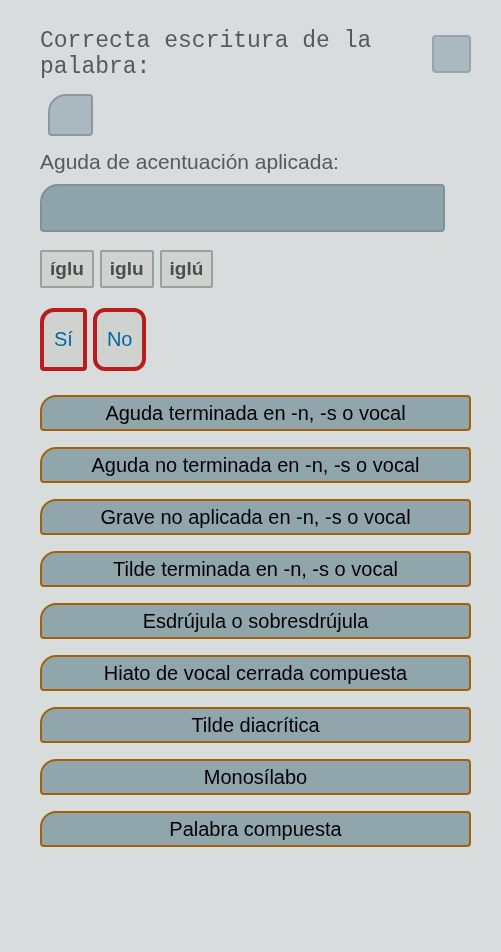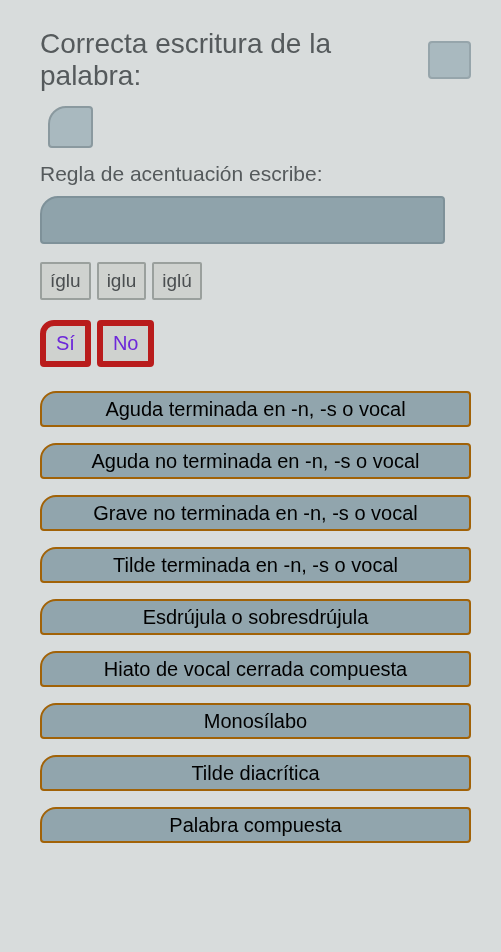--- a/index.html
+++ b/index.html
@@ -12,22 +12,23 @@
     font-family: Arial, Helvetica, sans-serif;
     color: #3a3f42;
   }
   .page {
     padding: 28px 30px 20px 40px;
   }
   .prompt-row {
     display: flex;
     align-items: center;
     margin-bottom: 14px;
-    font-size: 28px;
+    font-size: 23px;
     color: #555a5c;
+    font-family: Liberation Mono, monospace;
   }
   .drop-slot-small {
     width: 45px;
     height: 38px;
     background: #a9b9bf;
     margin-left: 8px;
     border-radius: 4px;
     border: 2px solid #96a5ab;
   }
   .drop-slot-med {
@@ -57,36 +58,37 @@
     margin-bottom: 20px;
   }
   .chip {
     background: #cfd2cf;
     border: 2px solid #9aa09d;
     padding: 6px 8px;
     font-size: 19px;
     color: #4a4e50;
     border-radius: 2px;
     cursor: grab;
+    font-weight: bold;
   }
   .yesno-row {
     display: flex;
     gap: 6px;
     margin-bottom: 24px;
   }
   .yn-chip {
     background: #cfd2cf;
-    border: 6px solid #b91c1c;
-    padding: 6px 10px;
+    border: 4px solid #b91c1c;
+    padding: 16px 10px;
     font-size: 20px;
-    color: #6d28d9;
+    color: #0369a1;
     cursor: grab;
   }
   .yn-chip.si { border-radius: 14px 4px 4px 4px; }
-  .yn-chip.no { border-radius: 4px; }
+  .yn-chip.no { border-radius: 12px; }
   .rule-list {
     display: flex;
     flex-direction: column;
     gap: 16px;
   }
   .rule {
     background: #91a5ad;
     border: 2px solid #a16207;
     height: 36px;
     display: flex;
@@ -107,39 +109,39 @@
 
   <div class="prompt-row">
     <span>Correcta escritura de la palabra:</span>
     <span class="drop-slot-small"></span>
   </div>
 
   <div class="prompt-row">
     <span class="drop-slot-med"></span>
   </div>
 
-  <div class="prompt-line">Regla de acentuación escribe:</div>
+  <div class="prompt-line">Aguda de acentuación aplicada:</div>
   <div class="drop-slot-large"></div>
 
   <div class="word-chips">
     <div class="chip">íglu</div>
     <div class="chip">iglu</div>
     <div class="chip">iglú</div>
   </div>
 
   <div class="yesno-row">
     <div class="yn-chip si">Sí</div>
     <div class="yn-chip no">No</div>
   </div>
 
   <div class="rule-list">
     <div class="rule">Aguda terminada en -n, -s o vocal</div>
     <div class="rule">Aguda no terminada en -n, -s o vocal</div>
-    <div class="rule">Grave no terminada en -n, -s o vocal</div>
+    <div class="rule">Grave no aplicada en -n, -s o vocal</div>
     <div class="rule">Tilde terminada en -n, -s o vocal</div>
     <div class="rule">Esdrújula o sobresdrújula</div>
     <div class="rule">Hiato de vocal cerrada compuesta</div>
+    <div class="rule">Tilde diacrítica</div>
     <div class="rule">Monosílabo</div>
-    <div class="rule">Tilde diacrítica</div>
     <div class="rule">Palabra compuesta</div>
   </div>
 
 </div>
 
 </body></html>

